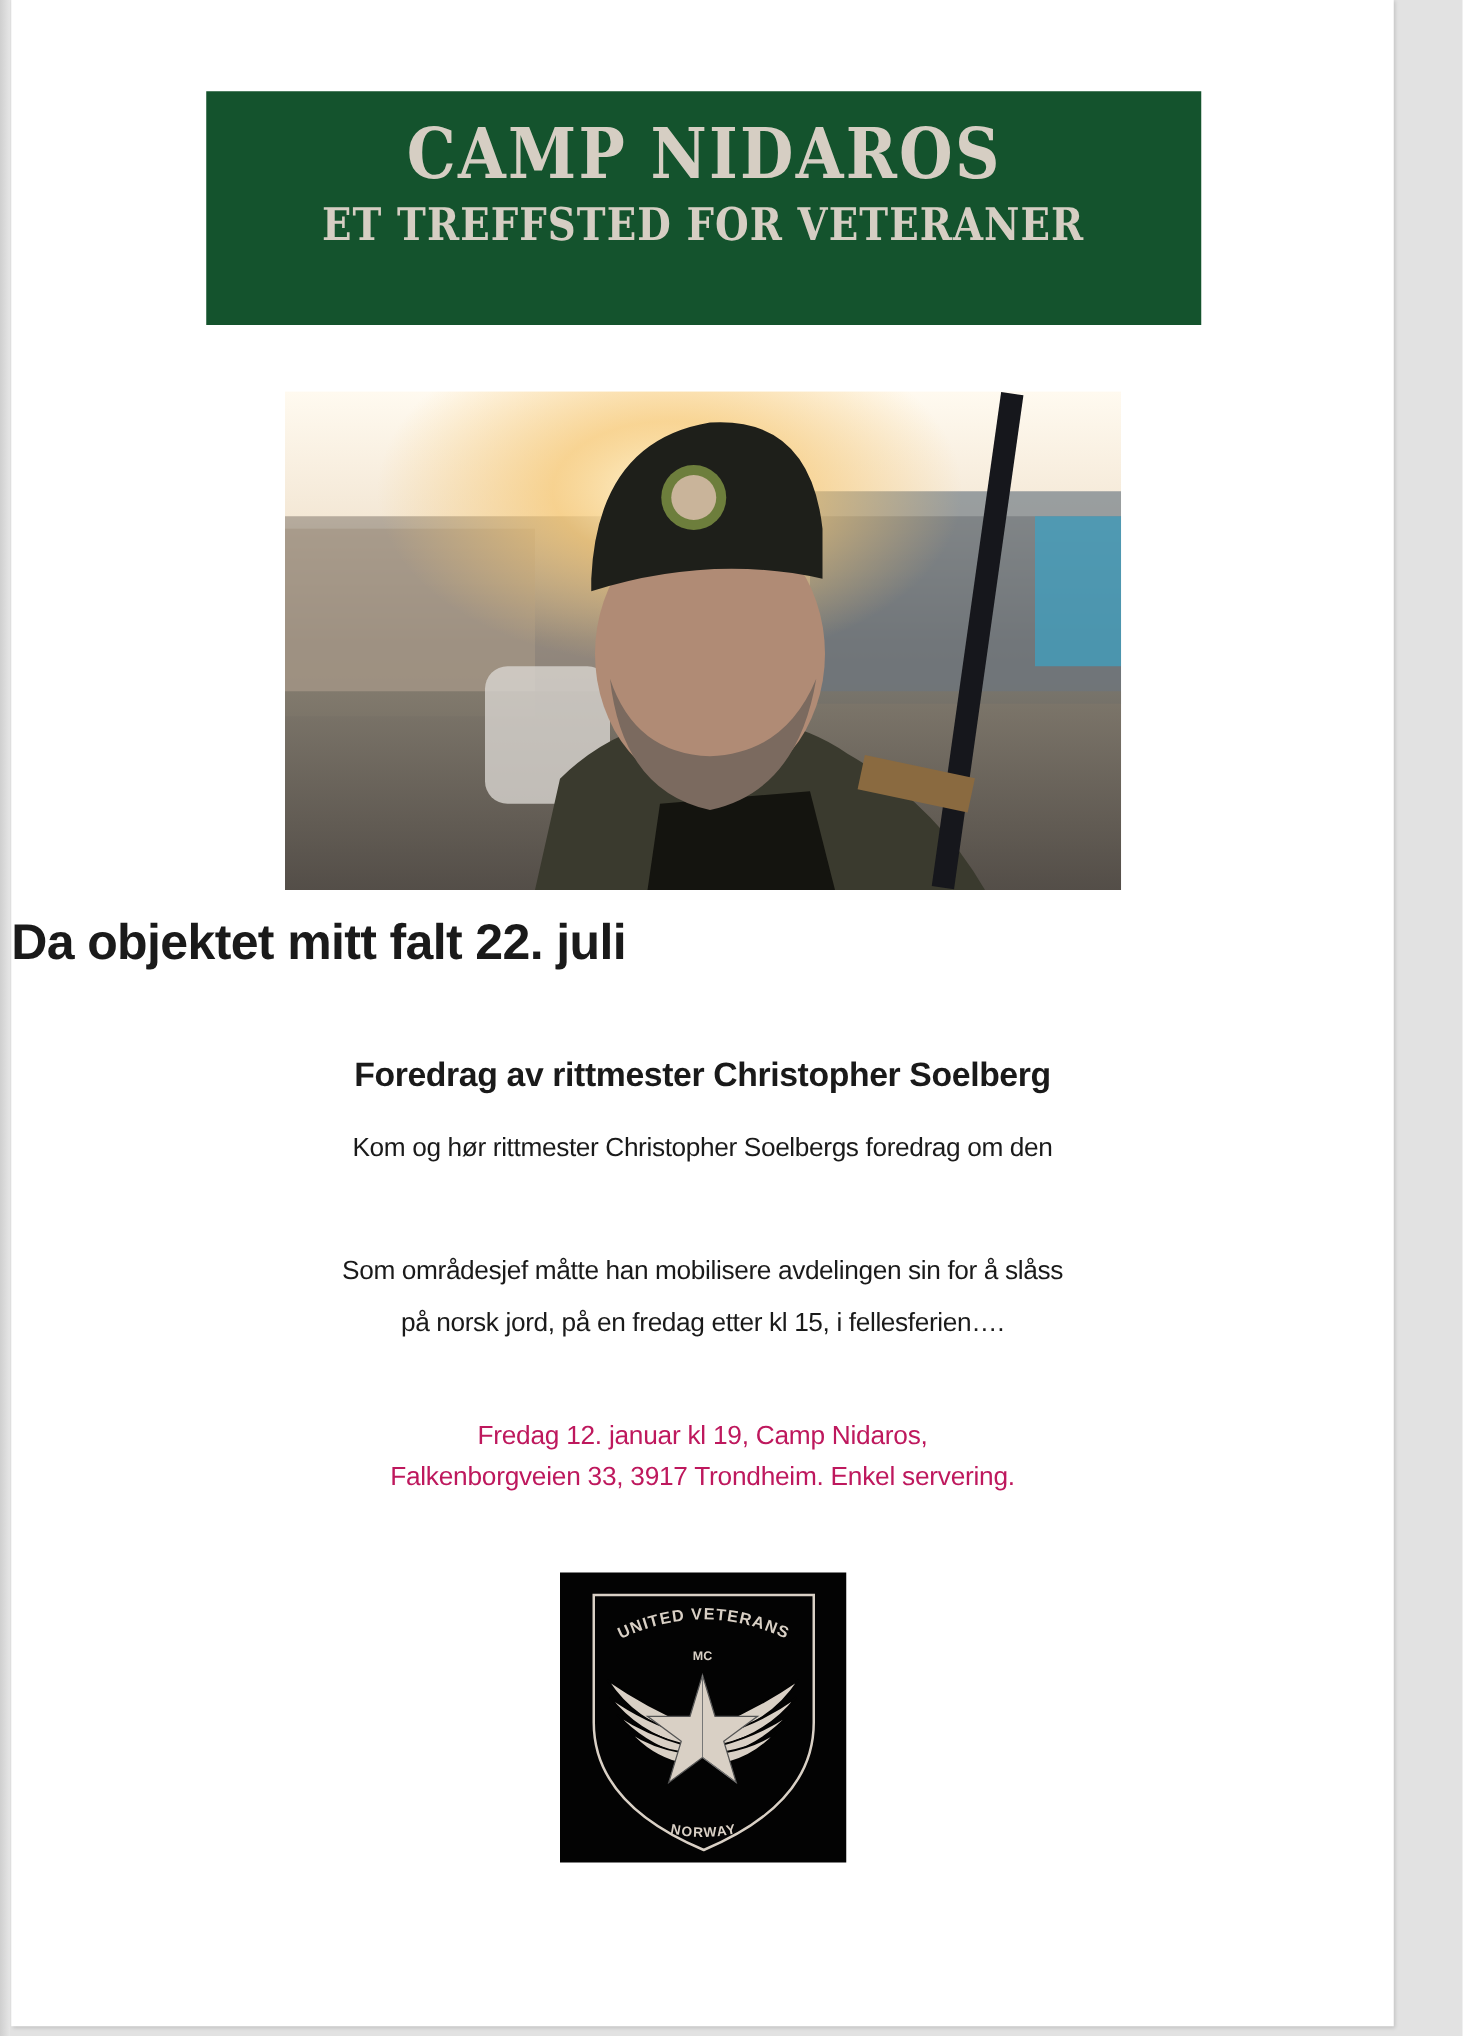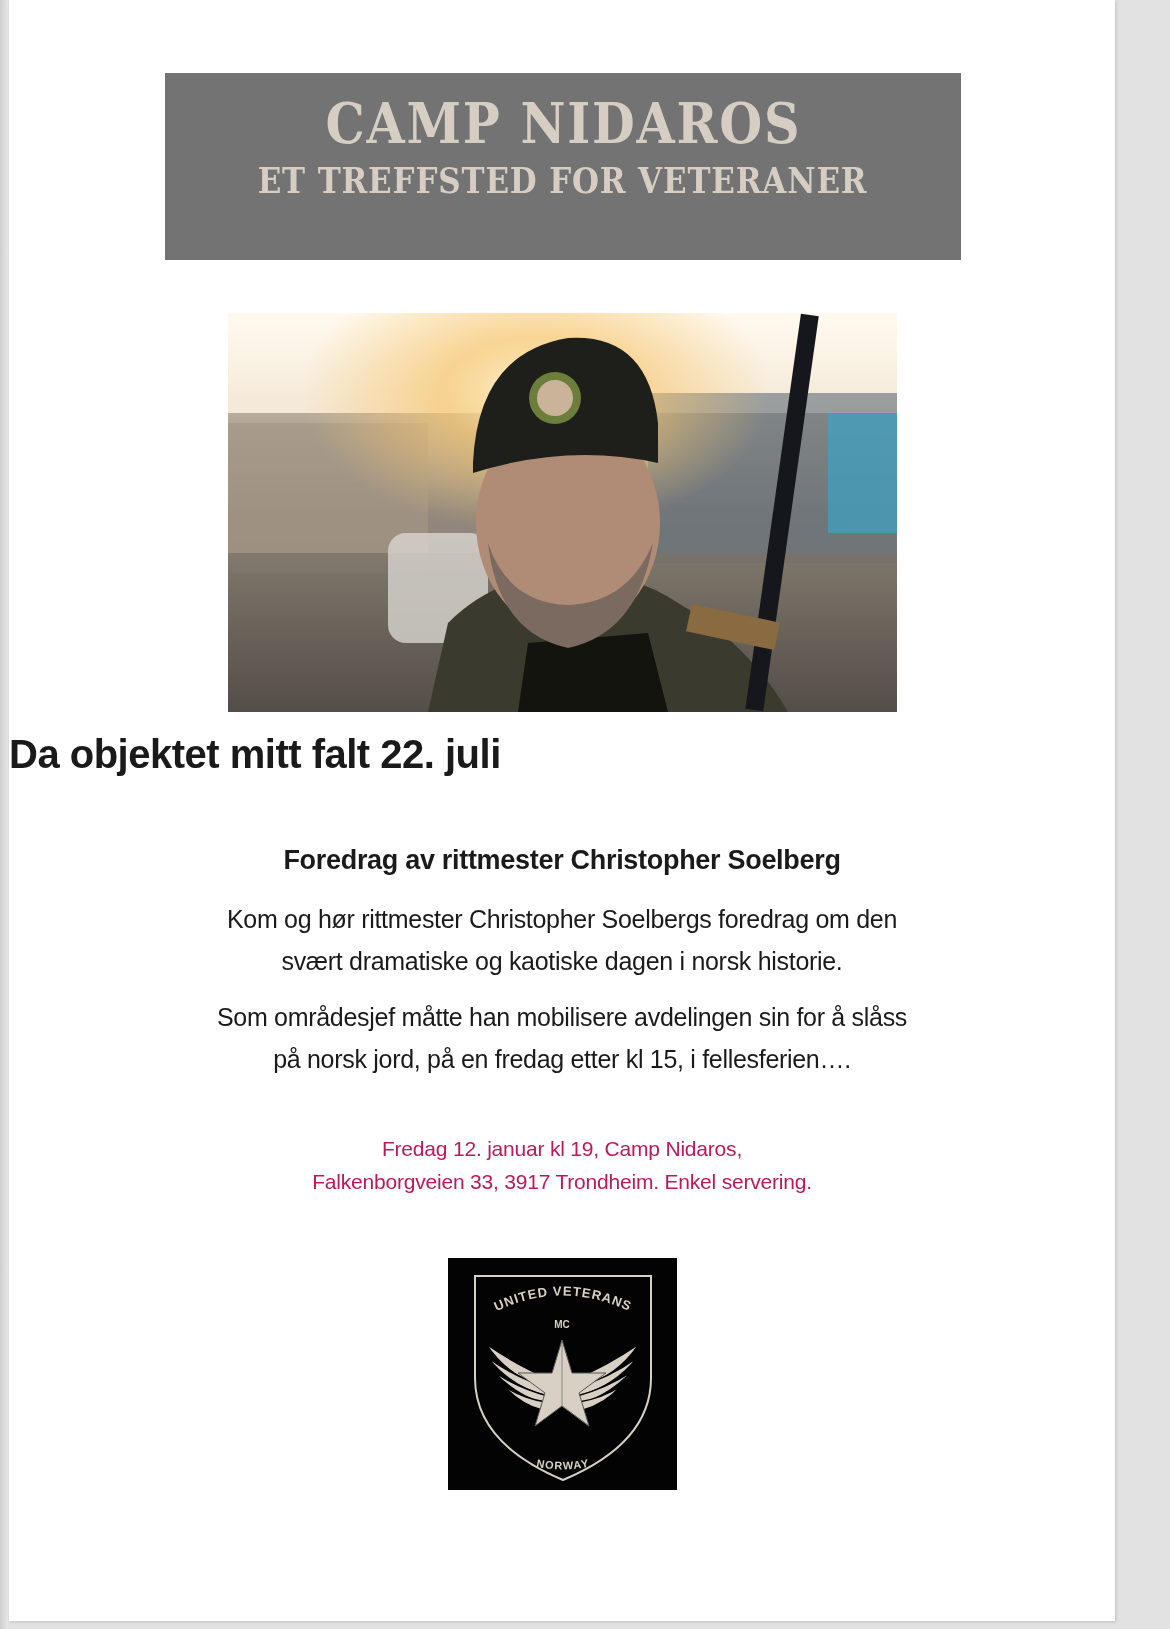--- a/index.html
+++ b/index.html
@@ -11,21 +11,21 @@
   }
   .frame-left { position: absolute; left: 0; top: 0; width: 8px; height: 1629px;
     background: linear-gradient(to right, #cfcfcf, #e6e6e6); }
   .page {
     position: absolute; left: 9px; top: 0; width: 1106px; height: 1621px;
     background: #ffffff;
     box-shadow: 1px 1px 3px rgba(0,0,0,0.15);
   }
   .banner {
     position: absolute; left: 156px; top: 73px; width: 796px; height: 187px;
-    background: #737373;
+    background: #14532d;
     display: flex; flex-direction: column; align-items: center;
   }
   .banner .t1 {
     margin-top: 20px;
     font-family: "DejaVu Serif", "Liberation Serif", serif;
     font-weight: bold; font-size: 56px; letter-spacing: 2px;
     color: #d6cec3; transform: scaleX(0.88); line-height: 1.1;
   }
   .banner .t2 {
     margin-top: 6px;
@@ -42,21 +42,21 @@
   .title {
     position: absolute; left: 0; width: 1106px; top: 732px; text-align: left;
     font-weight: bold; font-size: 40px; color: #1a1a1a; letter-spacing: -0.5px;
   }
   .subtitle {
     position: absolute; left: 0; width: 1106px; top: 845px; text-align: center;
     font-weight: bold; font-size: 27px; color: #1a1a1a; letter-spacing: -0.3px;
   }
   .para {
     position: absolute; left: 0; width: 1106px; text-align: center;
-    font-size: 25px; line-height: 42px; color: #1a1a1a; letter-spacing: -0.3px;
+    font-size: 21px; line-height: 42px; color: #1a1a1a; letter-spacing: -0.3px;
   }
   .para1 { top: 898px; }
   .para2 { top: 996px; }
   .info {
     position: absolute; left: 0; width: 1106px; top: 1132px; text-align: center;
     font-size: 21px; line-height: 33px; color: #be185d; letter-spacing: -0.2px;
   }
   .logo {
     position: absolute; left: 439px; top: 1258px; width: 229px; height: 232px;
     background: #030303;
@@ -112,21 +112,20 @@
       <rect x="545" y="0" width="18" height="399" fill="#16171c" transform="rotate(8 554 200)"></rect>
       <rect x="460" y="300" width="90" height="28" fill="#8a6a40" transform="rotate(12 505 314)"></rect>
     </svg>
   </div>
 
   <div class="title">Da objektet mitt falt 22. juli</div>
   <div class="subtitle">Foredrag av rittmester Christopher Soelberg</div>
 
   <div class="para para1">
     <div>Kom og hør rittmester Christopher Soelbergs foredrag om den</div>
-    <div>svært dramatiske og kaotiske dagen i norsk historie.</div>
   </div>
   <div class="para para2">
     <div>Som områdesjef måtte han mobilisere avdelingen sin for å slåss</div>
     <div>på norsk jord,  på en fredag etter kl 15, i fellesferien….</div>
   </div>
 
   <div class="info">
     <div>Fredag 12. januar kl 19, Camp Nidaros,</div>
     <div>Falkenborgveien 33, 3917 Trondheim. Enkel servering.</div>
   </div>

